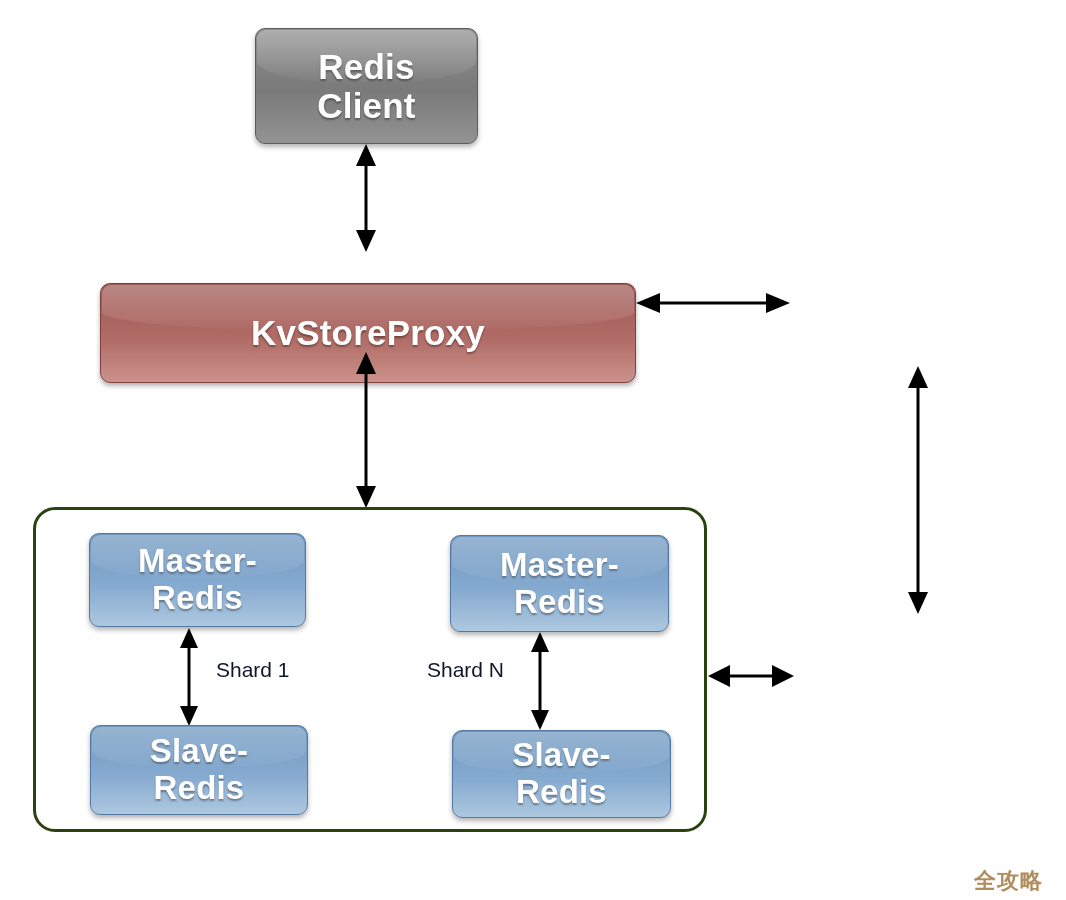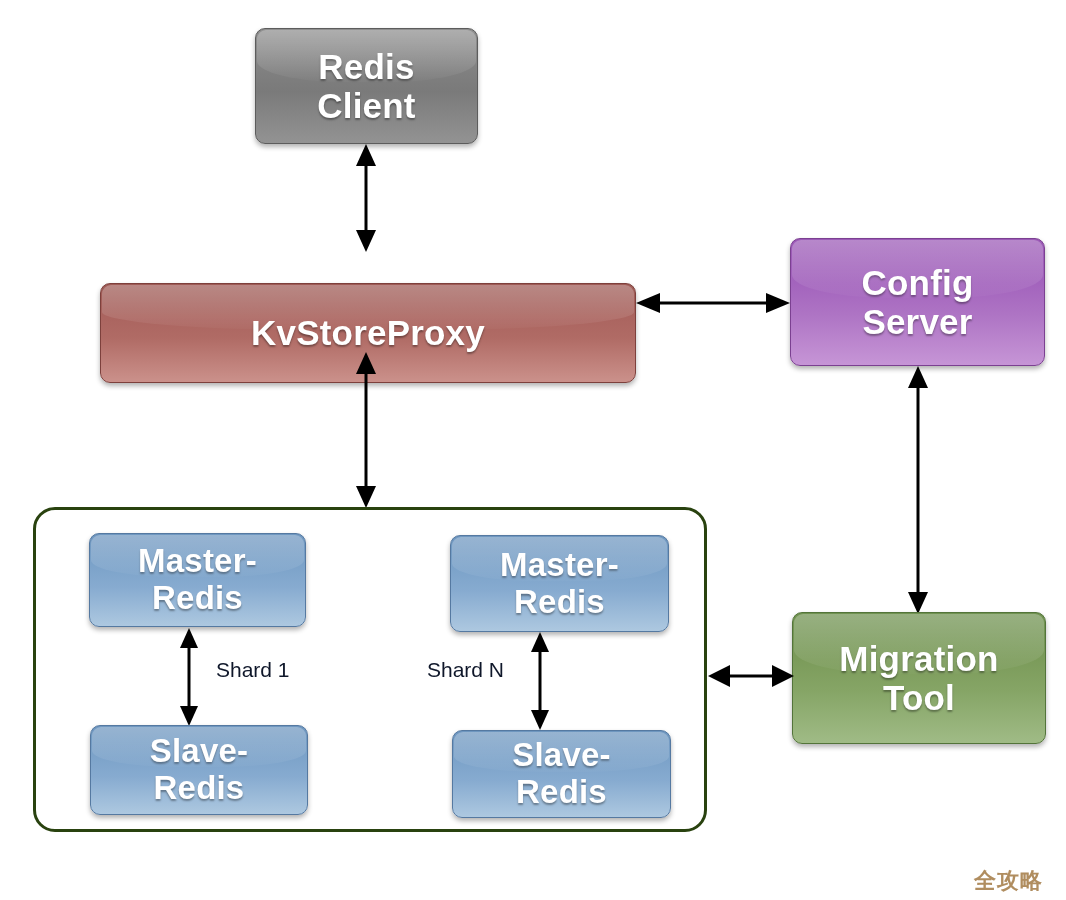--- a/index.html
+++ b/index.html
@@ -130,31 +130,27 @@
   </svg>
 
   <div class="node node-red" style="left:100px; top:252px; width:536px; height:100px; font-size:35px;margin-top:31px;">KvStoreProxy</div>
 
   <svg class="arrow" style="left:636px; top:287px; width:154px; height:32px;" viewBox="0 0 154 32">
     <line x1="14" y1="16" x2="140" y2="16"></line>
     <polygon points="0,16 24,6 24,26"></polygon>
     <polygon points="154,16 130,6 130,26"></polygon>
   </svg>
 
-  <div class="node node-purple" style="left:790px; top:238px; width:255px; height:128px; font-size:35px;">Config
-Server</div>
 
   <svg class="arrow" style="left:902px; top:366px; width:32px; height:248px;" viewBox="0 0 32 248">
     <line x1="16" y1="14" x2="16" y2="234"></line>
     <polygon points="16,0 26,22 6,22"></polygon>
     <polygon points="16,248 26,226 6,226"></polygon>
   </svg>
 
-  <div class="node node-green" style="left:792px; top:612px; width:254px; height:132px; font-size:35px;">Migration
-Tool</div>
 
   <svg class="arrow" style="left:350px; top:352px; width:32px; height:156px;" viewBox="0 0 32 156">
     <line x1="16" y1="14" x2="16" y2="142"></line>
     <polygon points="16,0 26,22 6,22"></polygon>
     <polygon points="16,156 26,134 6,134"></polygon>
   </svg>
 
   <svg class="arrow" style="left:708px; top:660px; width:86px; height:32px;" viewBox="0 0 86 32">
     <line x1="12" y1="16" x2="74" y2="16"></line>
     <polygon points="0,16 22,5 22,27"></polygon>

